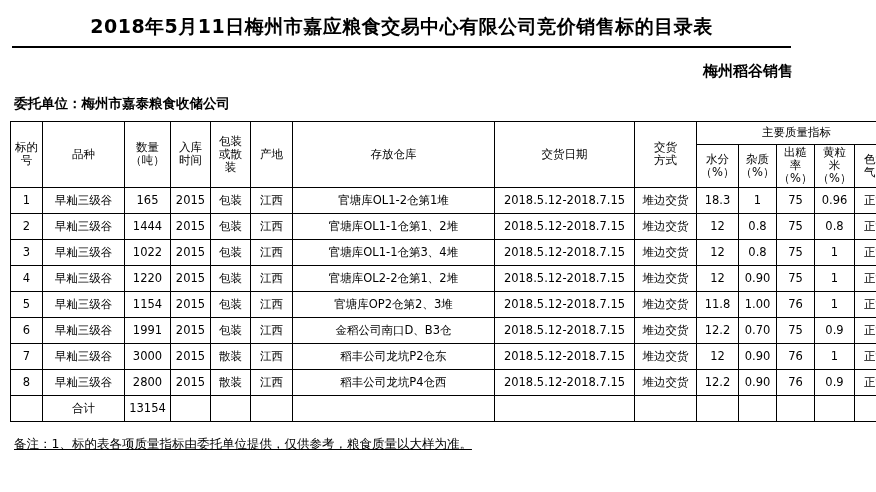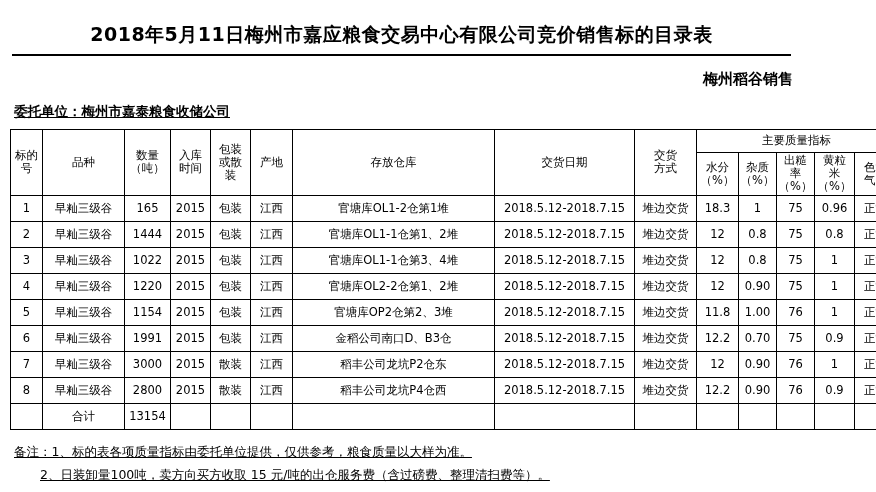--- a/index.html
+++ b/index.html
@@ -12,21 +12,21 @@
     height: 492px;
     font-family: "DejaVu Sans", "Liberation Sans", sans-serif;
     color: #000000;
     overflow: hidden;
   }
   .page {
     width: 803px;
     height: 492px;
     position: relative;
     box-sizing: border-box;
-    padding: 8px 10px;
+    padding: 0 10px;
   }
   .doc-title {
     text-align: center;
     font-size: 19px;
     font-weight: bold;
     letter-spacing: 0.5px;
     padding-top: 14px;
     padding-bottom: 6px;
   }
   .title-rule {
@@ -37,21 +37,20 @@
     text-align: right;
     font-size: 15px;
     font-weight: bold;
     padding-top: 14px;
     padding-bottom: 12px;
   }
   .consignor {
     font-size: 13.5px;
     font-weight: bold;
     padding: 2px 0 8px 4px;
-    text-decoration: underline;
   }
   table.main {
     border-collapse: collapse;
     width: 856px;
     table-layout: fixed;
   }
   table.main th, table.main td {
     border: 1px solid #000;
     font-size: 11.5px;
     text-align: center;
@@ -295,16 +294,15 @@
           <td class="row-cell"></td>
           <td class="row-cell"></td>
           <td class="row-cell"></td>
           <td class="row-cell"></td>
         </tr>
       </tbody>
   </table>
 
   <div class="notes">
     <div class="note-line">备注：1、标的表各项质量指标由委托单位提供，仅供参考，粮食质量以大样为准。</div>
-    <div class="note-line note-indent">2、日装卸量100吨，卖方向买方收取 15 元/吨的出仓服务费（含过磅费、整理清扫费等）。</div>
   </div>
 
 </div>
 
 </body></html>

